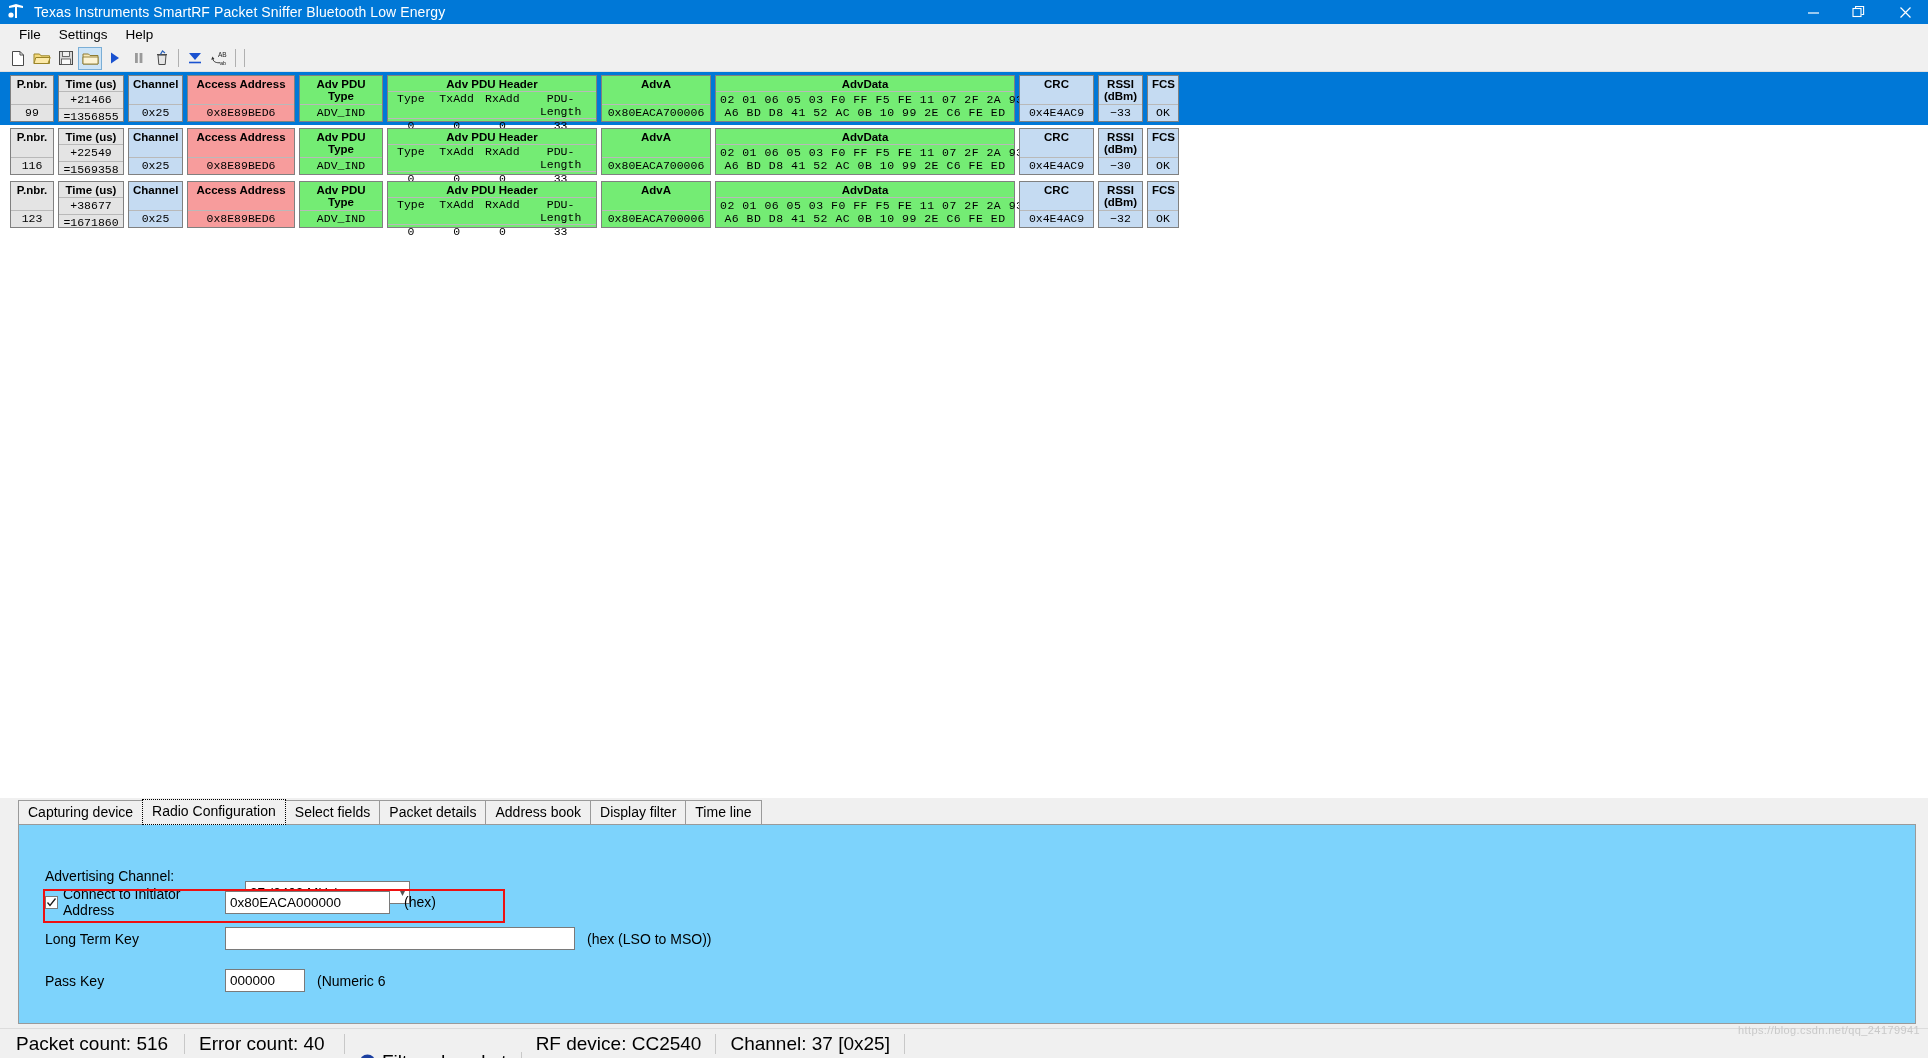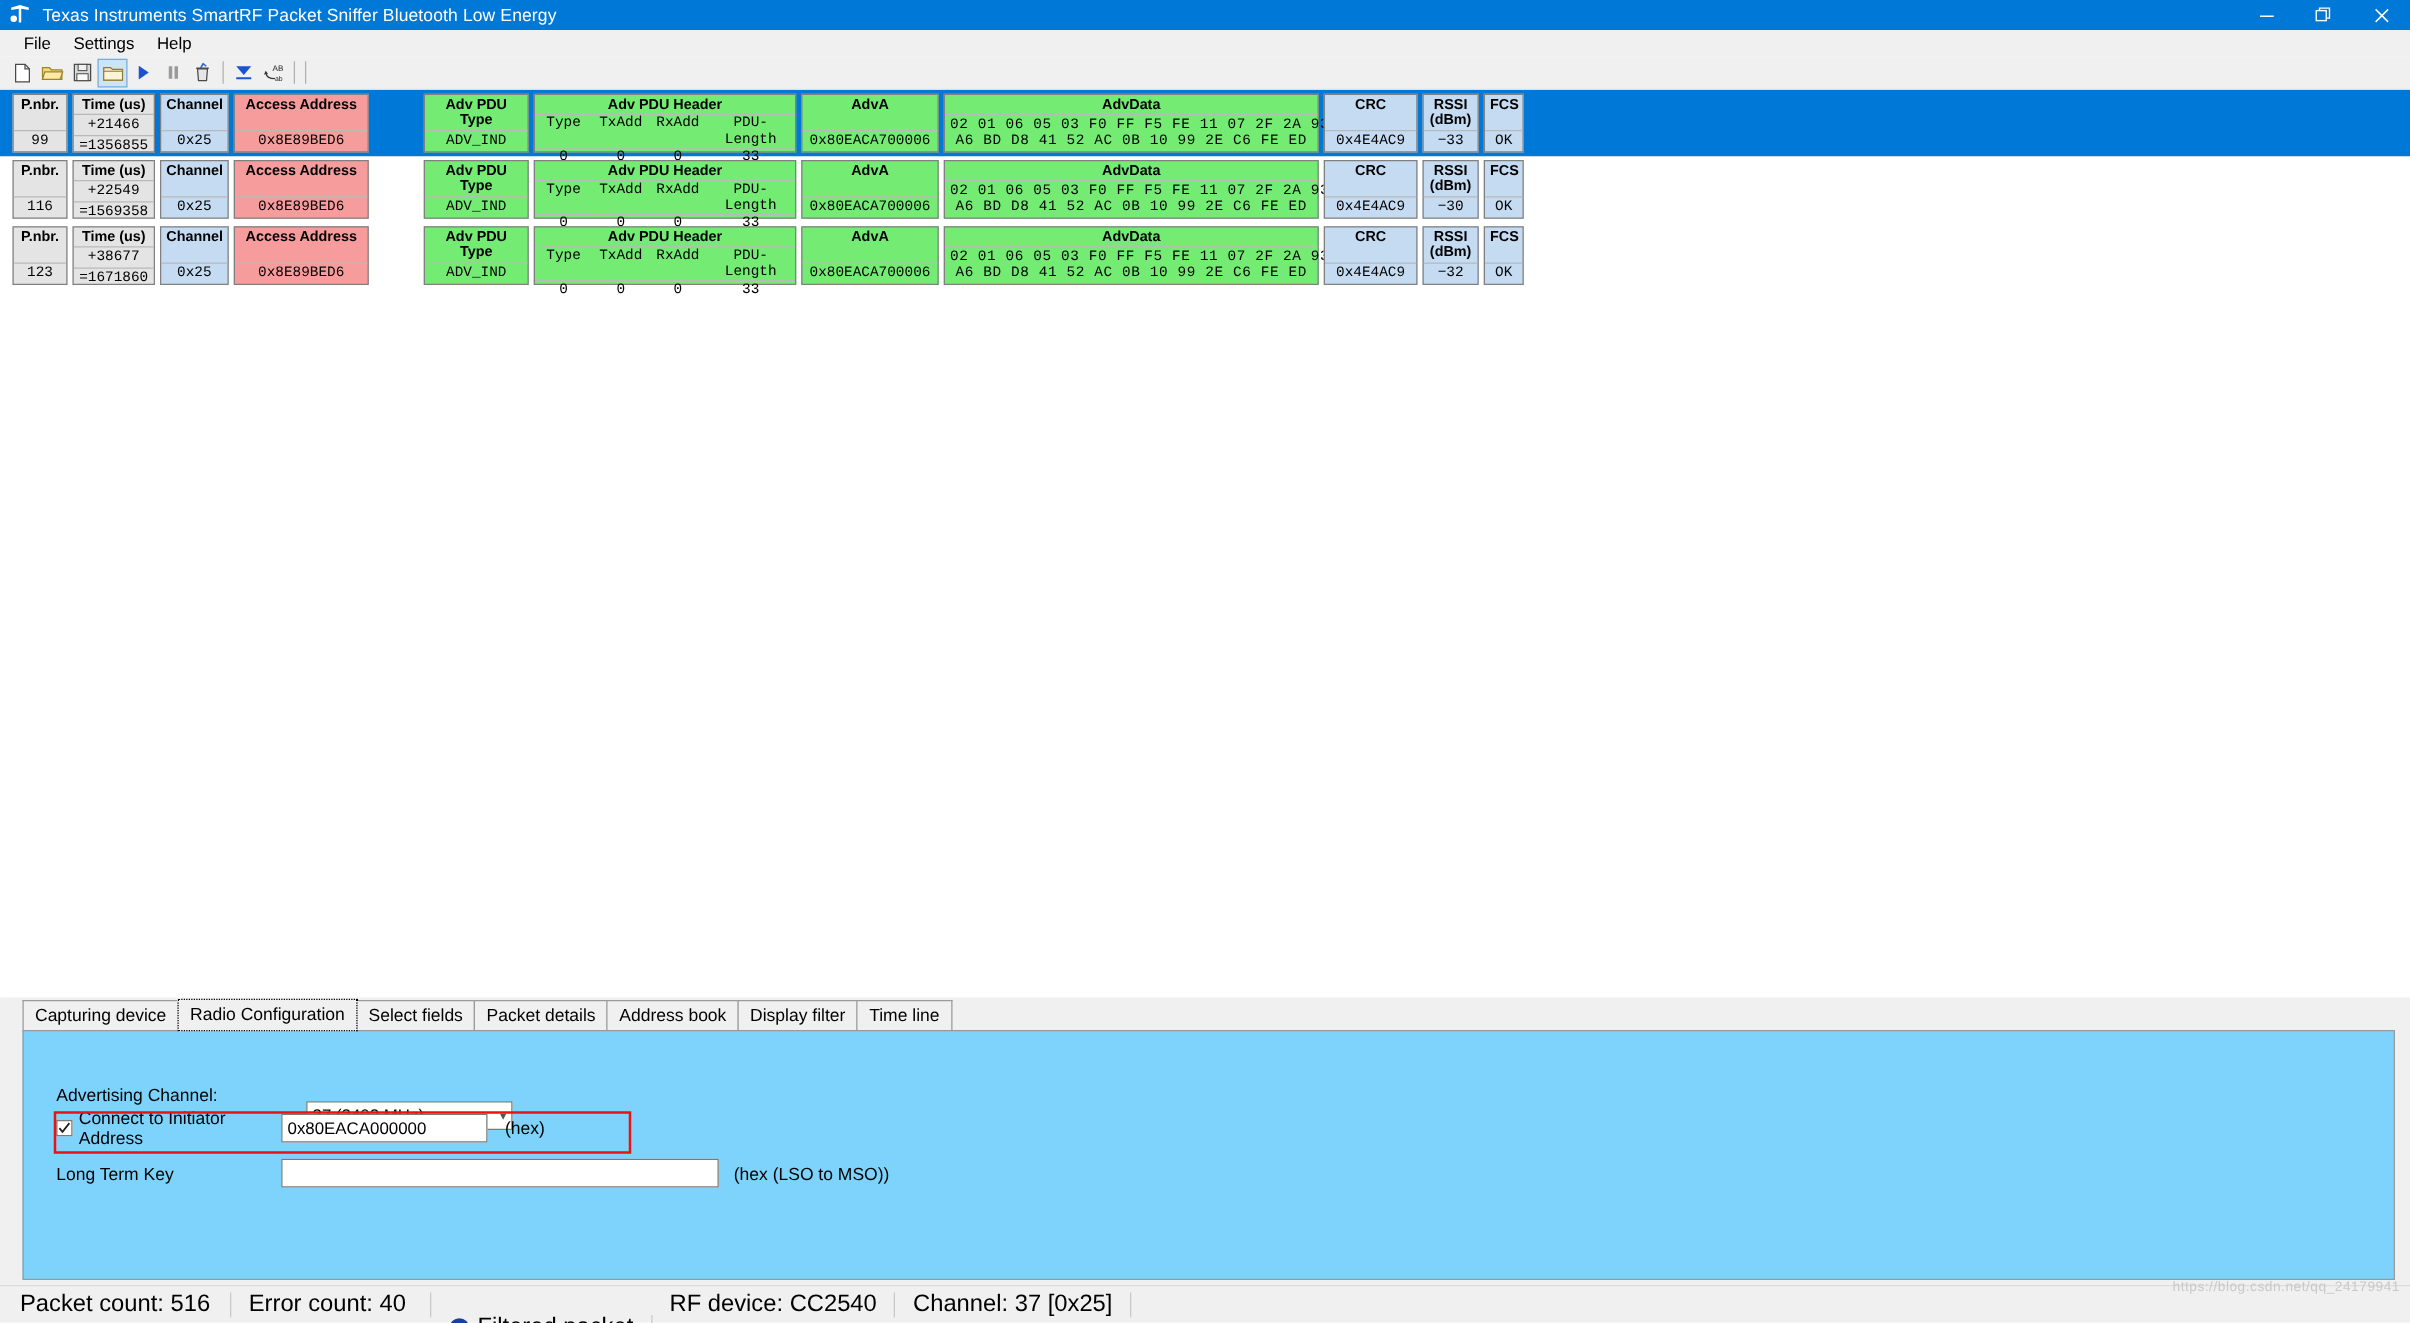--- a/index.html
+++ b/index.html
@@ -85,21 +85,21 @@
   .subrow { display: flex; width: 100%; border-top: 1px solid #b9b9b9; }
   .subcol { flex: 1; text-align: center; font-family: "Liberation Mono", monospace; font-size: 11.5px; padding: 0 2px; }
   .subrow.labels .subcol { border-bottom: 1px solid #b9b9b9; }
   .hexline { font-family: "Liberation Mono", monospace; font-size: 11.5px; letter-spacing: .5px; text-align: center; white-space: nowrap; }
 
   
   .w-pnbr   { width: 44px; }
   .w-time   { width: 66px; }
   .w-chan   { width: 55px; }
   .w-aa     { width: 108px; }
-  .w-pdut   { width: 84px; margin-left: 40px; }
+  .w-pdut   { width: 84px; }
   .w-pduh   { width: 210px; }
   .w-adva   { width: 110px; }
   .w-advd   { width: 300px; }
   .w-crc    { width: 75px; }
   .w-rssi   { width: 45px; }
   .w-fcs    { width: 32px; }
 
   .fld.rssi .hdr { line-height: 1.05; }
 
   
@@ -477,20 +477,25 @@
       <span class="form-label" style="margin-left:14px;">(hex)</span>
     </div>
     <div class="hl-box"></div>
 
     <div class="form-row" style="top:102px; left:26px;">
       <span class="form-label" style="width:180px;">Long Term Key</span>
       <span class="txt-input" style="width:350px;"></span>
       <span class="form-label" style="margin-left:12px;">(hex (LSO to MSO))</span>
     </div>
 
+    <div class="form-row" style="top:144px; left:26px;">
+      <span class="form-label" style="width:180px;">Pass Key</span>
+      <span class="txt-input" style="width:80px;">000000</span>
+      <span class="form-label" style="margin-left:12px;">(Numeric 6</span>
+    </div>
 
   </div>
 </div>
 
 <div class="statusbar">
   <div class="sb-cell" style="min-width:185px;">Packet count: 516</div>
   <div class="sb-cell" style="min-width:160px;">Error count: 40</div>
   <div class="sb-cell" style="min-width:140px;margin-top:37px;">
     <span class="sb-icon">
       <svg width="17" height="17" viewBox="0 0 17 17">

